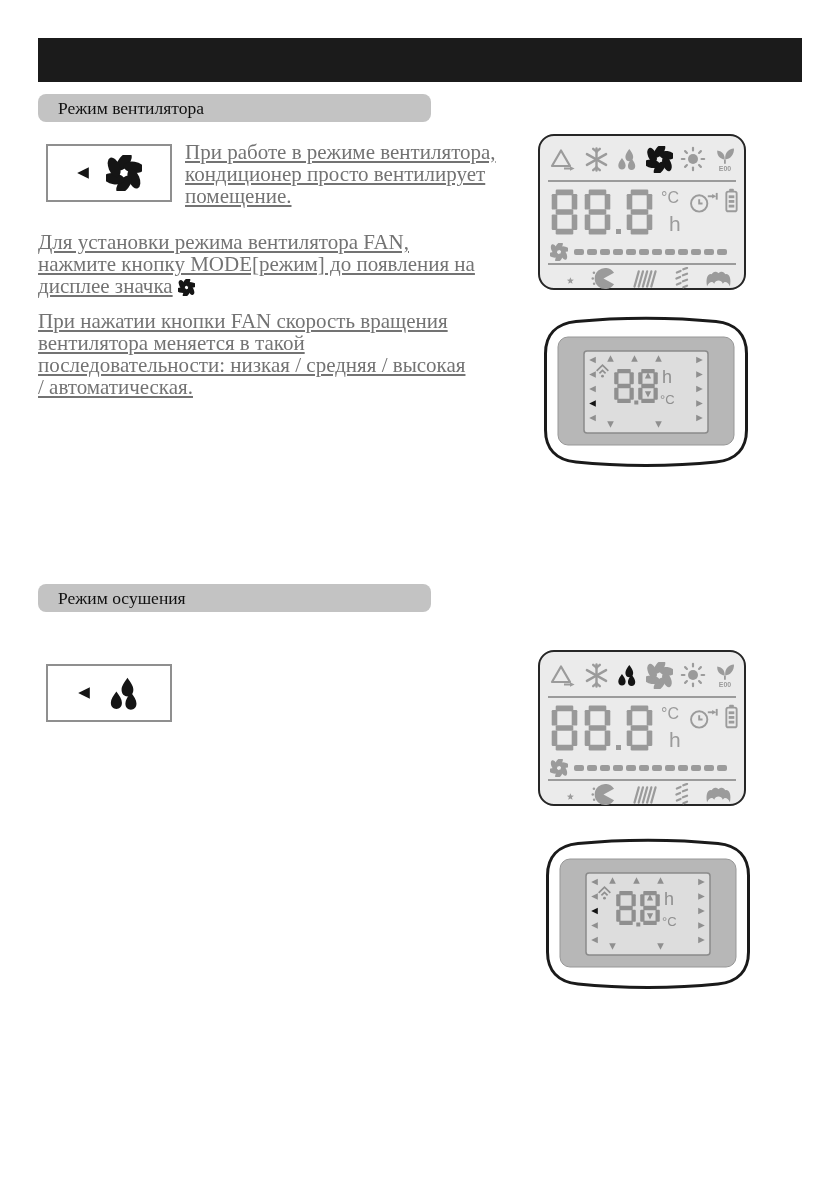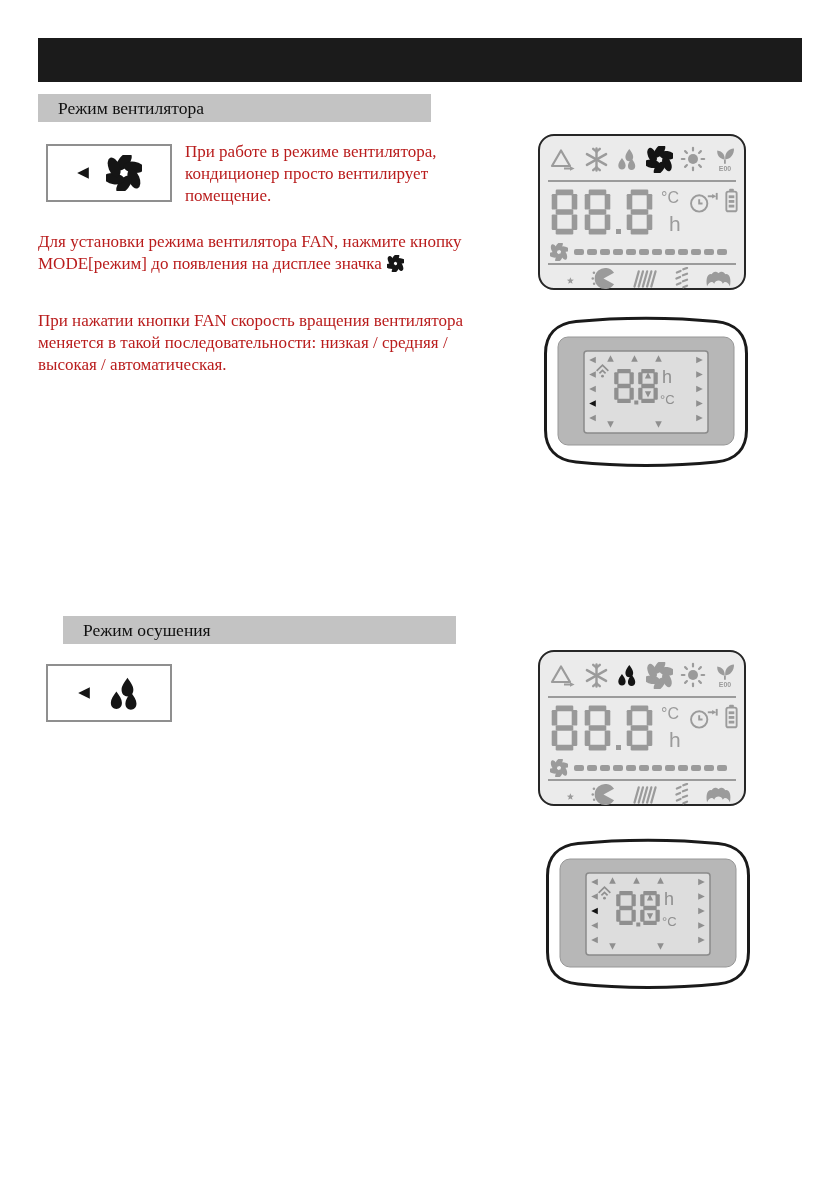--- a/index.html
+++ b/index.html
@@ -1,22 +1,22 @@
 <!DOCTYPE html>
 <html><head>
 <meta charset="utf-8">
 <style>
   html,body{margin:0;padding:0;background:#fff;}
   .page{position:relative;width:840px;height:1192px;background:#fff;overflow:hidden;
         font-family:"Liberation Serif",serif;color:#141414;}
   .topbar{position:absolute;left:38px;top:38px;width:764px;height:44px;background:#1b1b1b;}
   .sec-header{position:absolute;left:38px;width:393px;height:28px;background:#c3c3c3;
-              display:flex;align-items:center;padding-left:0;}
+              display:flex;align-items:center;padding-left:0;border-radius:8px;}
   .sec-header span{font-size:17.5px;color:#101010;margin-left:20px;}
-  .body-text{position:absolute;font-size:17px;line-height:22px;color:#b91c1c;}
+  .body-text{position:absolute;font-size:21px;line-height:22px;color:#737373;text-decoration:underline;}
   .mode-box{position:absolute;left:46px;width:126px;height:58px;background:#fff;
             border:2px solid #8f8f8f;box-sizing:border-box;display:flex;align-items:center;
             justify-content:center;gap:16px;}
   .inline-icon{vertical-align:-3px;margin-left:5px;color:#151515;}
   .inline-icon.tight{margin-left:1px;margin-right:1px;vertical-align:-2px;}
 
   
   .lcd{position:absolute;left:538px;width:208px;height:156px;background:#ebebeb;
        border:2.5px solid #262626;border-radius:16px;box-sizing:border-box;}
   .lcd-icons{position:absolute;left:10px;right:8px;top:7px;height:32px;display:flex;
@@ -338,21 +338,21 @@
 
     <use href="#sym-seg8" x="73" y="51" width="22" height="38" class="rc-gray"></use>
     <use href="#sym-seg8" x="97" y="51" width="22" height="38" class="rc-gray"></use>
     <rect x="94.3" y="84.5" width="4" height="4" fill="#8f8f8f"></rect>
     <use href="#tri-up" x="103.5" y="55.5" width="9" height="7.5" class="rc-gray"></use>
     <use href="#tri-down" x="103.5" y="74.5" width="9" height="7.5" class="rc-gray"></use>
     <text class="r-text" x="122" y="67" font-size="18">h</text>
     <text class="r-text" x="120" y="88" font-size="13">°C</text>
   </svg>
 
-  <div class="sec-header" style="top:616px;margin-left:25px;">
+  <div class="sec-header" style="top:584px;">
     <span>Режим осушения</span>
   </div>
 
   <div class="mode-box" style="top:664px;">
     <svg width="14" height="14" style="color:#151515">
         <use href="#tri-left"></use>
       </svg>
     <svg width="34" height="36" style="color:#151515">
         <use href="#sym-drops"></use>
       </svg>

